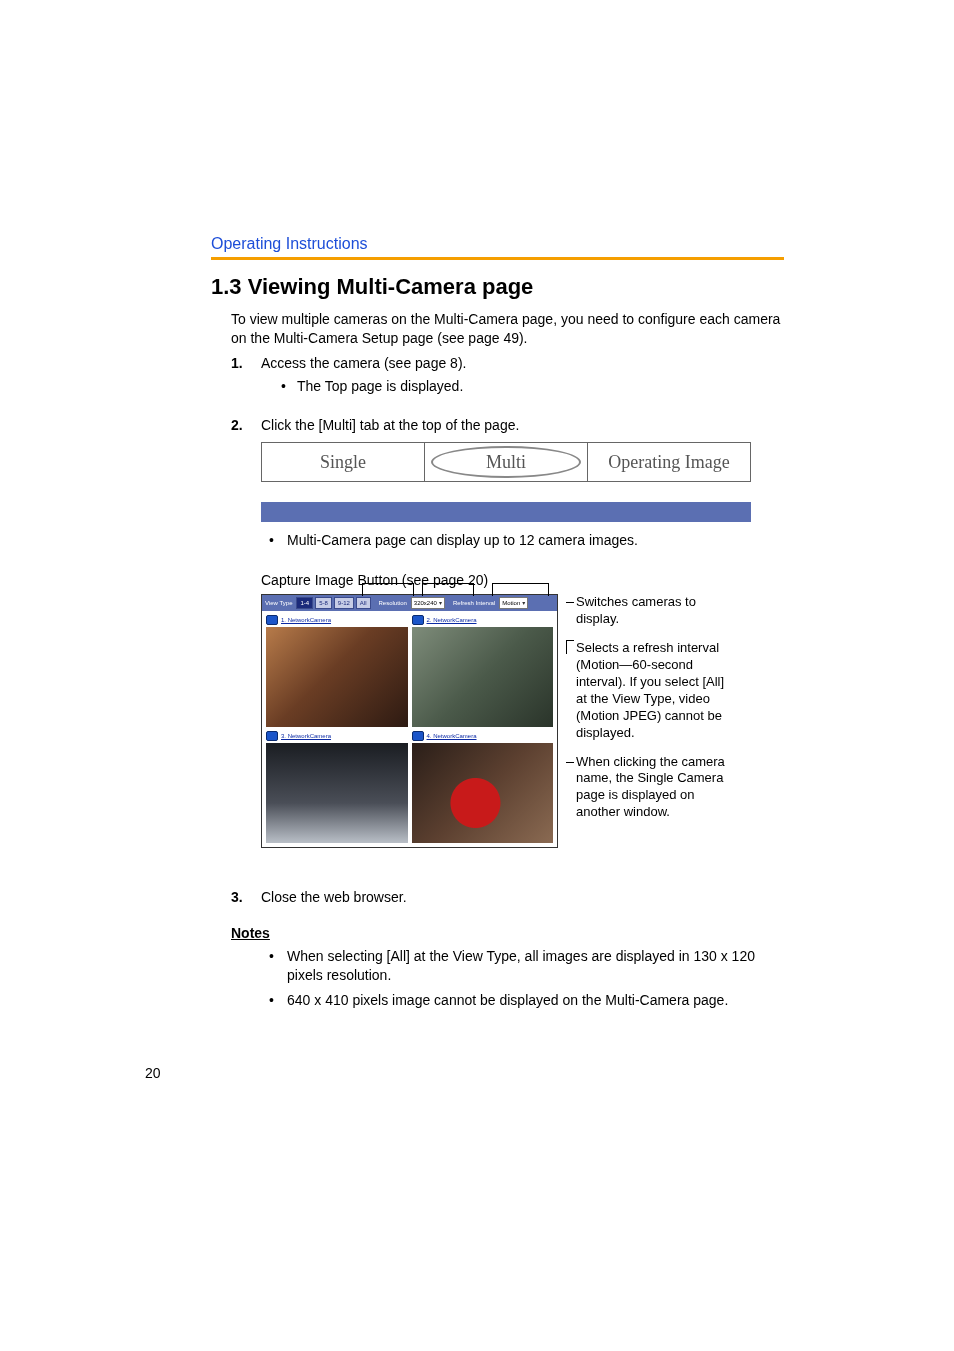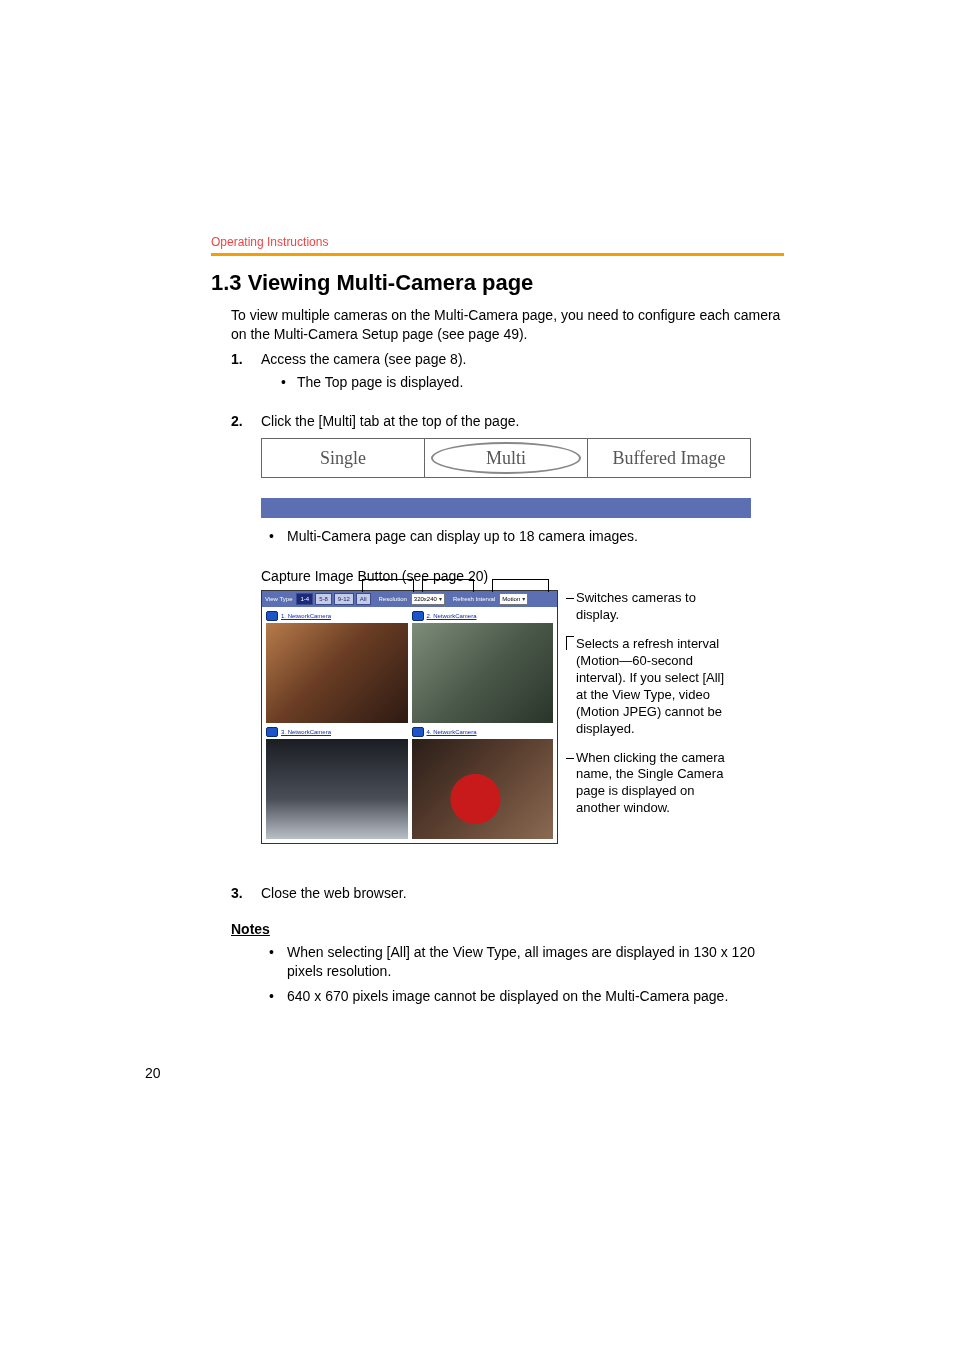--- a/index.html
+++ b/index.html
@@ -13,22 +13,22 @@
   .page {
     position: relative;
     width: 954px;
     height: 1351px;
     box-sizing: border-box;
     padding-top: 235px;
     padding-left: 211px;
     padding-right: 170px;
   }
   .running-head {
-    font-size: 12px;
-    color: #ef4444;
+    font-size: 16px;
+    color: #1d4ed8;
     margin-bottom: 4px;
   }
   .orange-rule {
     height: 3px;
     background: #f59e00;
     margin-bottom: 14px;
   }
   h1.section-title {
     font-size: 22px;
     font-weight: bold;
@@ -318,29 +318,29 @@
   <div class="tabs-figure">
     <div class="tabs-row">
       <div class="tab">
         <span>Single</span>
       </div>
       <div class="tab">
         <span class="tab-active-oval"></span>
         <span>Multi</span>
       </div>
       <div class="tab">
-        <span>Buffered Image</span>
+        <span>Operating Image</span>
       </div>
     </div>
     <div class="blue-bar"></div>
   </div>
 
   <div class="figure-note">
     <ul>
-        <li>Multi-Camera page can display up to 18 camera images.</li>
+        <li>Multi-Camera page can display up to 12 camera images.</li>
       </ul>
   </div>
 
   <div class="caption-capture">Capture Image Button (see page 20)</div>
 
   <div class="mc-figure">
     <div class="mc-left">
       <div class="lead-brackets">
         <div class="lb1"></div>
           <div class="lb2"></div>
@@ -387,17 +387,17 @@
   <ol class="steps" style="margin-top:40px;">
     <li>
       <span class="num">3.</span>
       <span>Close the web browser.</span>
     </li>
   </ol>
 
   <div class="notes-heading">Notes</div>
   <ul class="notes">
     <li>When selecting [All] at the View Type, all images are displayed in 130 x 120 pixels resolution.</li>
-    <li>640 x 670 pixels image cannot be displayed on the Multi-Camera page.</li>
+    <li>640 x 410 pixels image cannot be displayed on the Multi-Camera page.</li>
   </ul>
 
   <div class="page-number">20</div>
 </div>
 
 </body></html>

